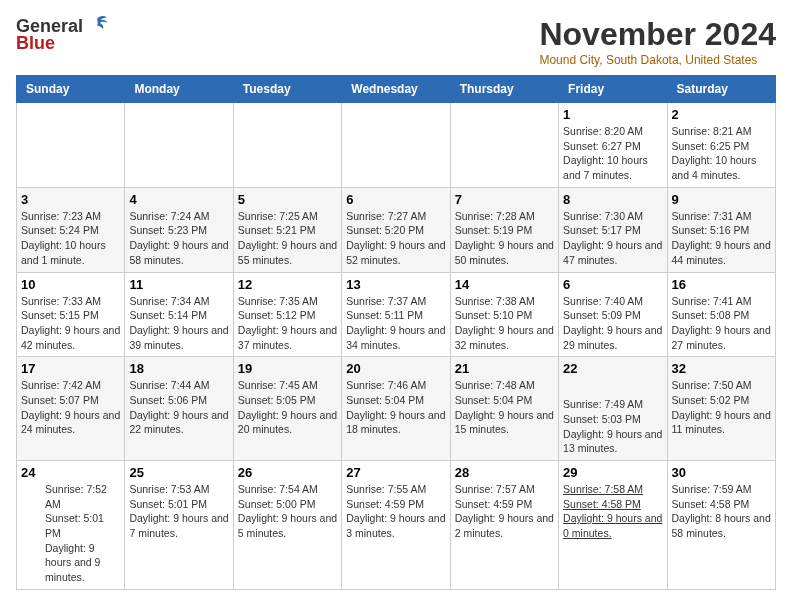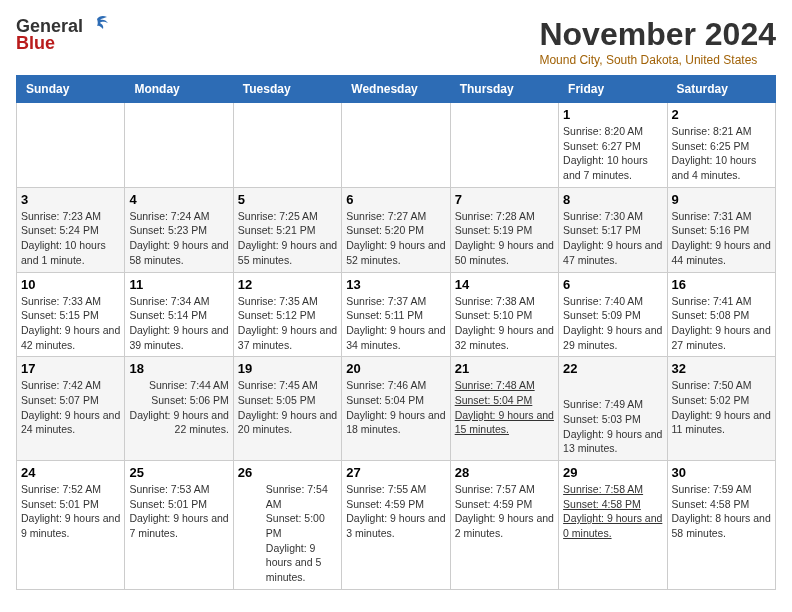--- a/index.html
+++ b/index.html
@@ -234,71 +234,71 @@
       </tr>
       <tr>
         <td>
           <span class="day-number">17</span>
           <div class="day-info" style="white-space: pre-line;">Sunrise: 7:42 AM
 Sunset: 5:07 PM
 Daylight: 9 hours and 24 minutes.</div>
         </td>
         <td>
           <span class="day-number">18</span>
-          <div class="day-info" style="white-space: pre-line; text-align: right;">Sunrise: 7:44 AM
+          <div class="day-info" style="white-space: pre-line;">Sunrise: 7:44 AM
 Sunset: 5:06 PM
 Daylight: 9 hours and 22 minutes.</div>
         </td>
         <td>
           <span class="day-number">19</span>
           <div class="day-info" style="white-space: pre-line;">Sunrise: 7:45 AM
 Sunset: 5:05 PM
 Daylight: 9 hours and 20 minutes.</div>
         </td>
         <td>
           <span class="day-number">20</span>
           <div class="day-info" style="white-space: pre-line;">Sunrise: 7:46 AM
 Sunset: 5:04 PM
 Daylight: 9 hours and 18 minutes.</div>
         </td>
         <td>
           <span class="day-number">21</span>
-          <div class="day-info" style="white-space: pre-line; text-decoration: underline;">Sunrise: 7:48 AM
+          <div class="day-info" style="white-space: pre-line;">Sunrise: 7:48 AM
 Sunset: 5:04 PM
 Daylight: 9 hours and 15 minutes.</div>
         </td>
         <td>
           <span class="day-number">22</span>
           <div class="day-info" style="white-space: pre-line; margin-top: 21px;">Sunrise: 7:49 AM
 Sunset: 5:03 PM
 Daylight: 9 hours and 13 minutes.</div>
         </td>
         <td>
           <span class="day-number">32</span>
           <div class="day-info" style="white-space: pre-line;">Sunrise: 7:50 AM
 Sunset: 5:02 PM
 Daylight: 9 hours and 11 minutes.</div>
         </td>
       </tr>
       <tr>
         <td>
           <span class="day-number">24</span>
-          <div class="day-info" style="white-space: pre-line;">Sunrise: 7:52 AM
+          <div class="day-info" style="white-space: pre-line; margin-left: 24px;">Sunrise: 7:52 AM
 Sunset: 5:01 PM
 Daylight: 9 hours and 9 minutes.</div>
         </td>
         <td>
           <span class="day-number">25</span>
           <div class="day-info" style="white-space: pre-line;">Sunrise: 7:53 AM
 Sunset: 5:01 PM
 Daylight: 9 hours and 7 minutes.</div>
         </td>
         <td>
           <span class="day-number">26</span>
-          <div class="day-info" style="white-space: pre-line; margin-left: 28px;">Sunrise: 7:54 AM
+          <div class="day-info" style="white-space: pre-line;">Sunrise: 7:54 AM
 Sunset: 5:00 PM
 Daylight: 9 hours and 5 minutes.</div>
         </td>
         <td>
           <span class="day-number">27</span>
           <div class="day-info" style="white-space: pre-line;">Sunrise: 7:55 AM
 Sunset: 4:59 PM
 Daylight: 9 hours and 3 minutes.</div>
         </td>
         <td>

